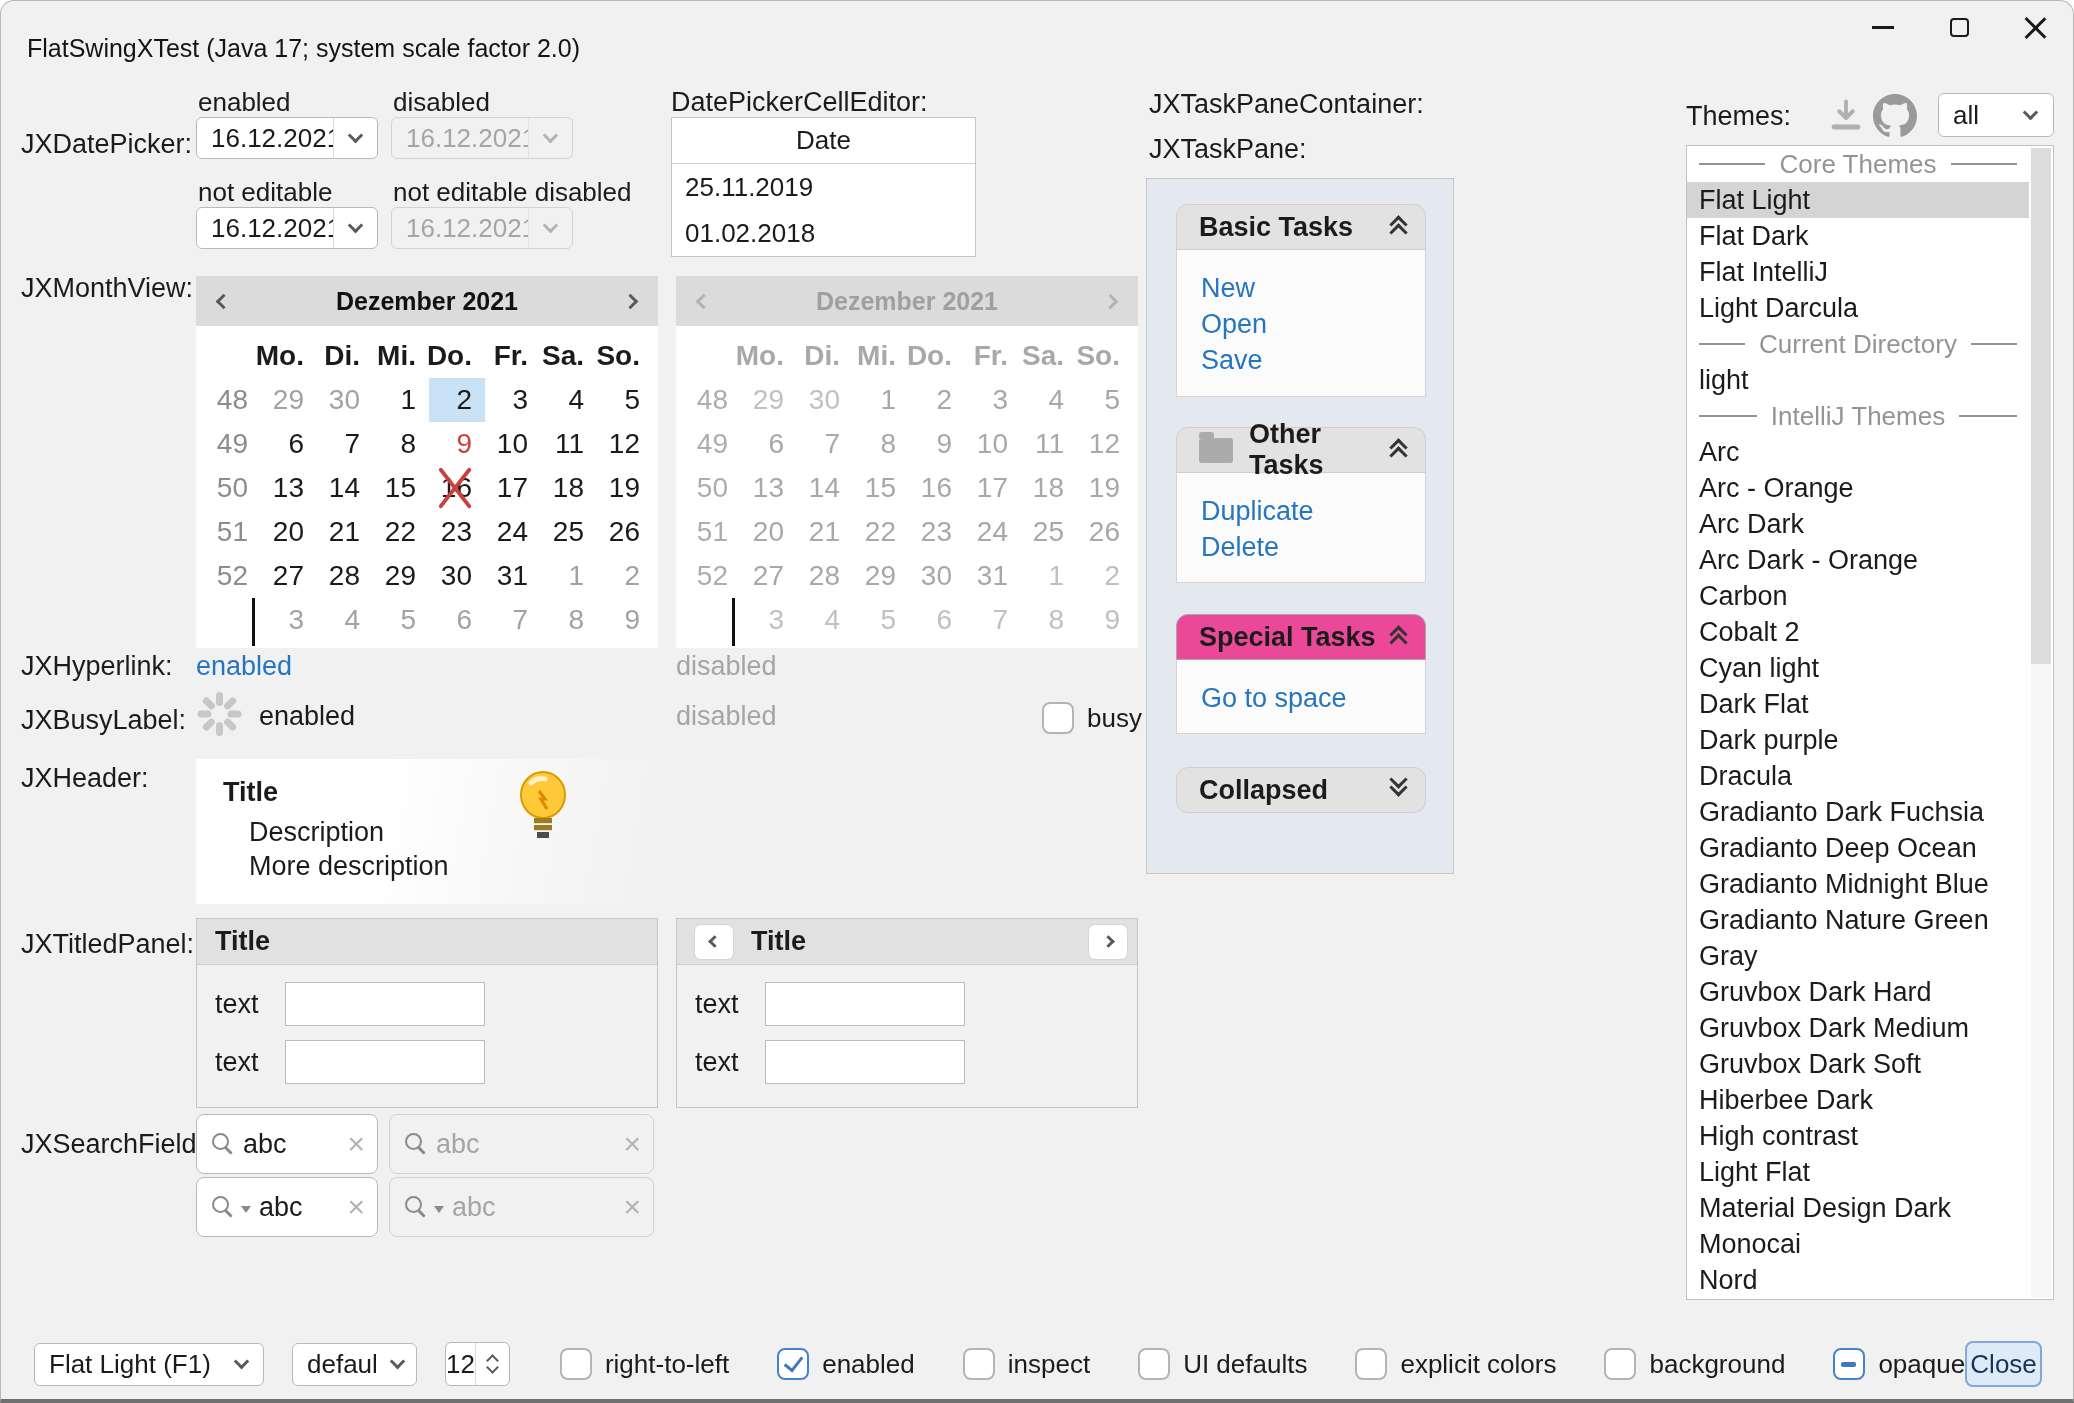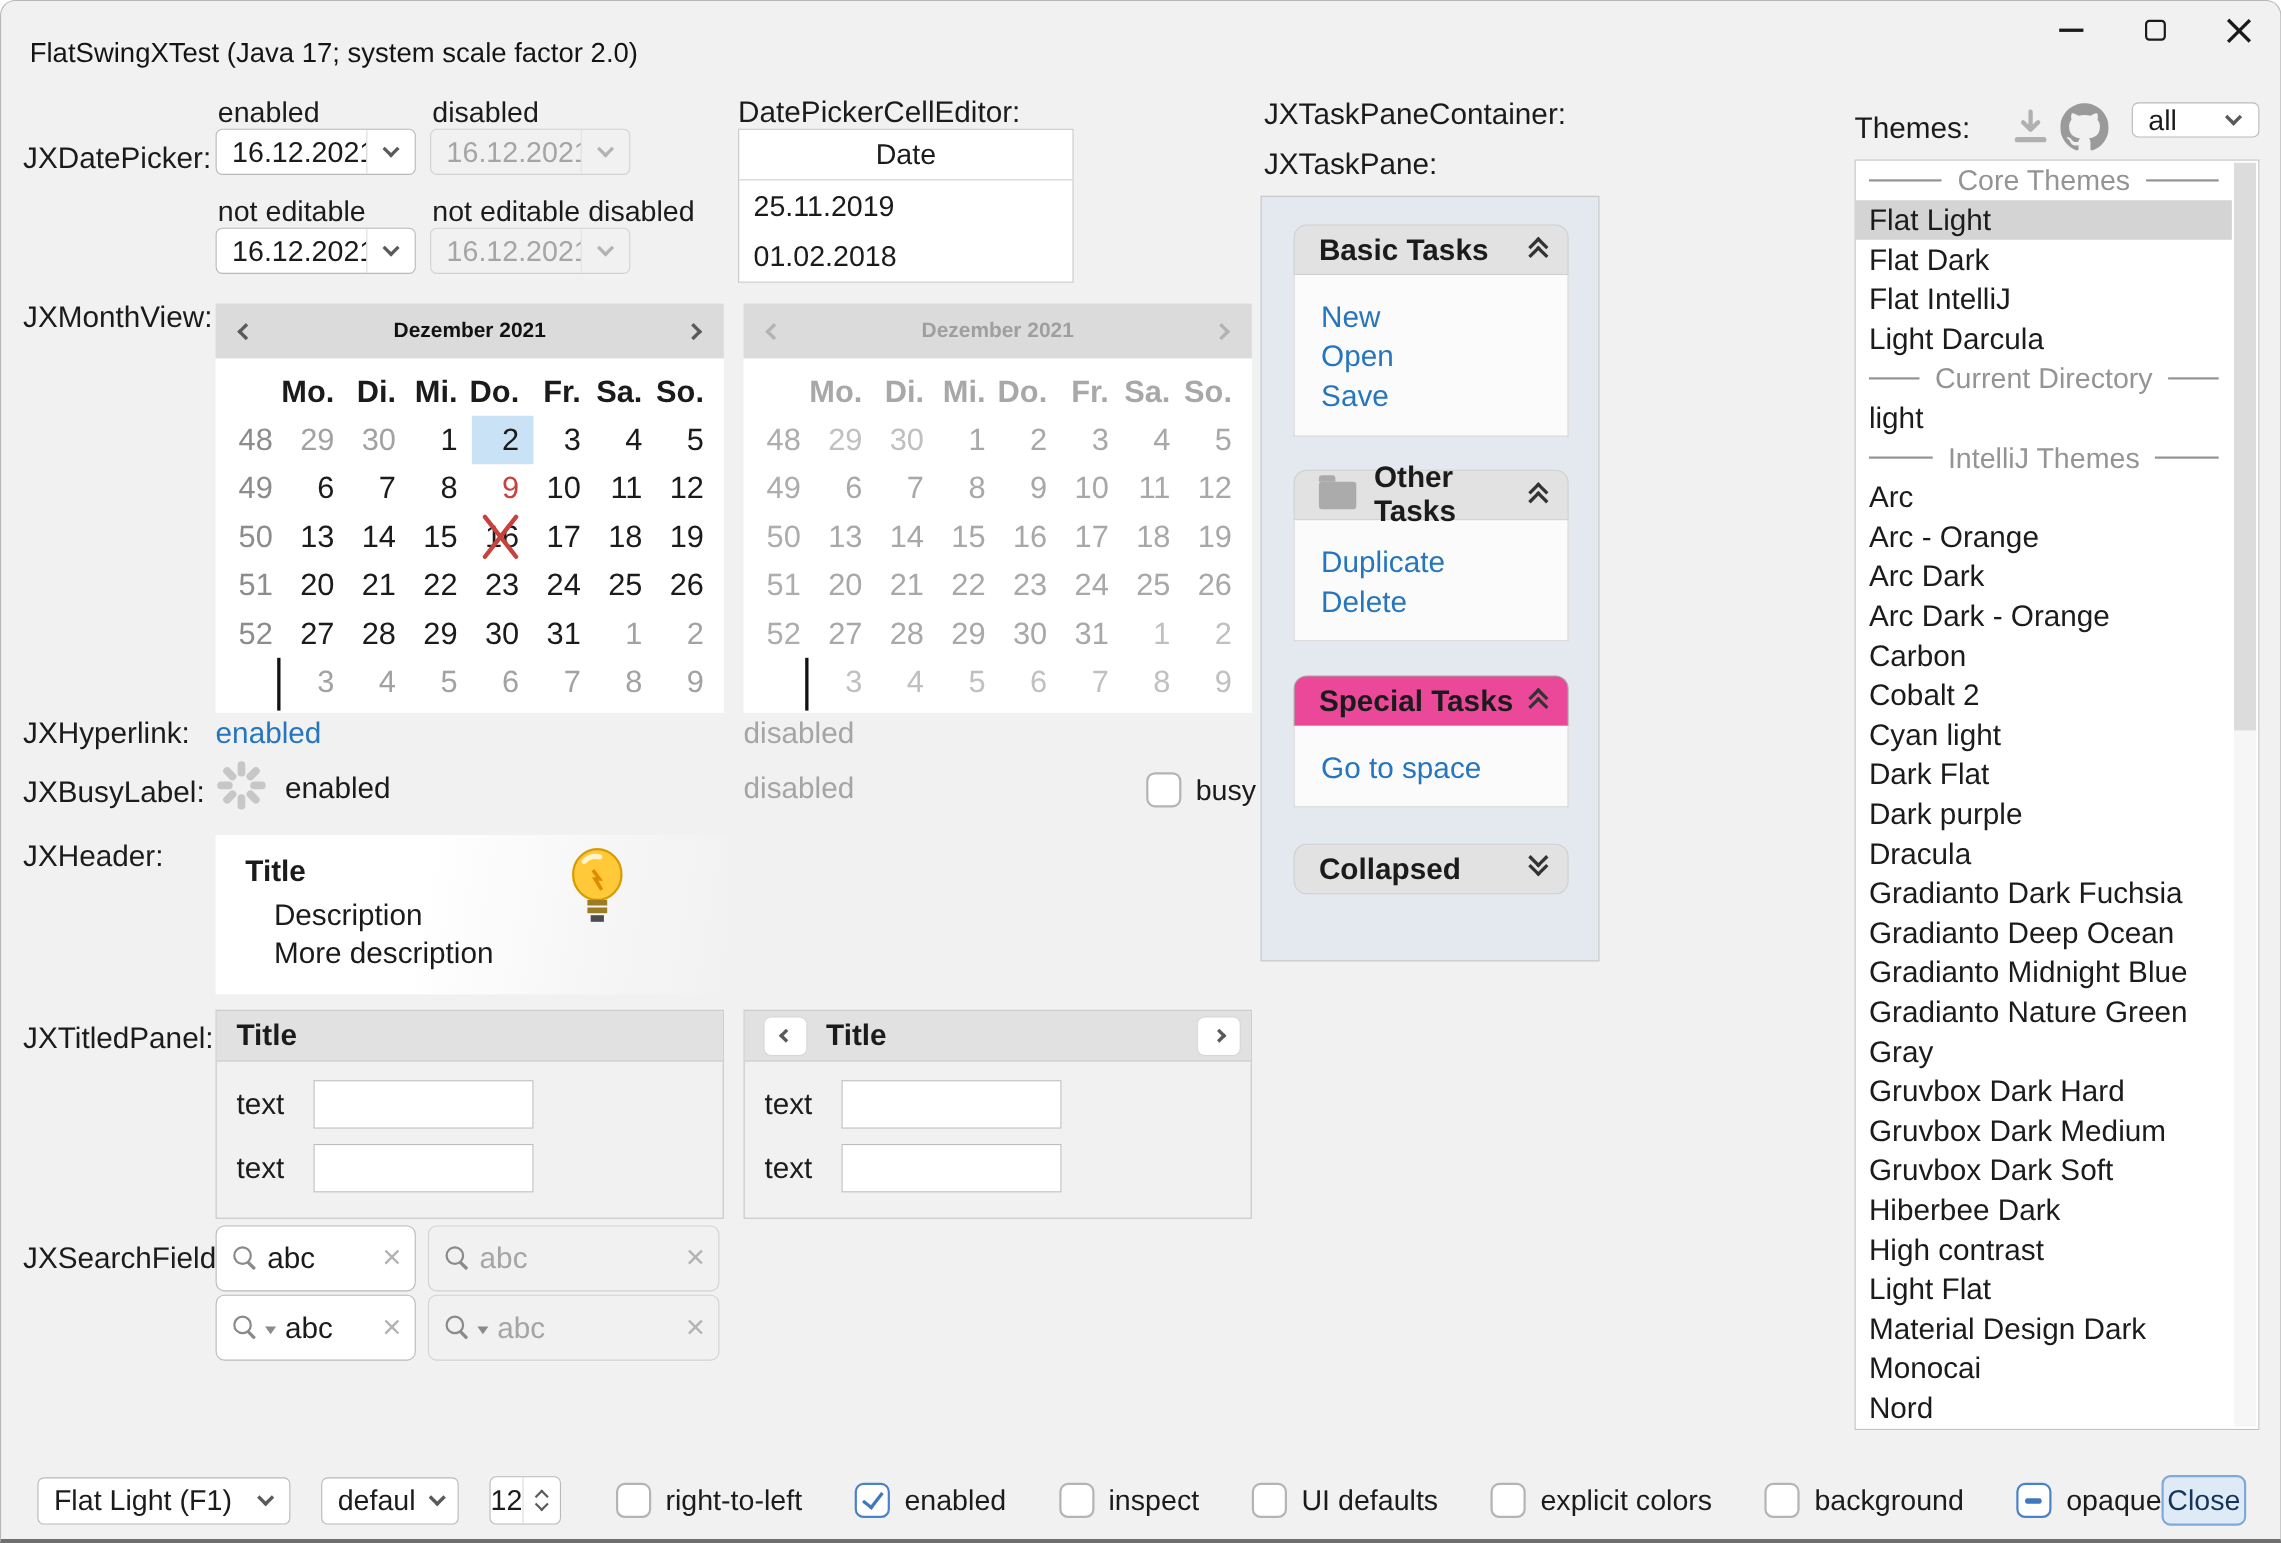--- a/index.html
+++ b/index.html
@@ -39,21 +39,21 @@
   .combo.dis .cv{color:#a5a5a5;}
   .combo.dis .ca{border-left-color:#e3e3e3;}
   .combo.noline .ca{border-left:none;width:46px;}
   
   .dtable{position:absolute;background:#fff;border:1px solid #c6c6c6;}
   .dtable .th{height:46px;display:flex;align-items:center;justify-content:center;font-size:26px;border-bottom:1px solid #cfcfcf;}
   .dtable .tr{height:46px;display:flex;align-items:center;padding-left:13px;font-size:26px;}
   
   .cal{position:absolute;width:462px;}
   .cal-h{height:50px;background:#dbdbdb;display:flex;align-items:center;padding:0 22px;}
-  .cal-title{flex:1;text-align:center;font-weight:bold;font-size:19px;color:#111;}
+  .cal-title{flex:1;text-align:center;font-weight:bold;font-size:25px;color:#111;}
   .cal-g{background:#fff;display:grid;grid-template-columns:62px repeat(7,56px);grid-auto-rows:44px;padding:8px 3px 6px 3px;}
   .c{display:flex;align-items:center;justify-content:flex-end;padding-right:13px;font-size:28px;color:#1b1b1b;position:relative;}
   .c.dw{font-weight:bold;}
   .c.wk{color:#8c8c8c;}
   .c.adj{color:#a2a2a2;}
   .c.sel{background:#c9e2f6;}
   .c.red{color:#c7423c;}
   .c.crossed::before,.c.crossed::after{content:"";position:absolute;left:24px;top:-3px;width:4px;height:50px;background:#c7423c;border-radius:2px;}
   .c.crossed::before{transform:rotate(38deg);} .c.crossed::after{transform:rotate(-38deg);}
   .cursorbar{position:absolute;right:6px;top:0px;width:3.5px;height:48px;background:#111;}
@@ -457,21 +457,21 @@
     </div>
 
   <span class="slabel" style="left:1685px;top:100px">Themes:</span>
   <svg class="abs" style="left:1827px;top:96px" width="36" height="36" viewBox="0 0 24 24">
     <path d="M12 3v10M7.5 9.5L12 14l4.5-4.5" stroke="#b0b0b0" stroke-width="2.6" fill="none" stroke-linecap="round" stroke-linejoin="round"></path>
     <path d="M4 20h16" stroke="#b0b0b0" stroke-width="3.2" stroke-linecap="round"></path>
   </svg>
   <svg class="abs" style="left:1872px;top:92px" width="44" height="44" viewBox="0 0 24 24">
     <path fill="#9a9a9a" d="M12 .5C5.37.5 0 5.87 0 12.5c0 5.3 3.44 9.8 8.2 11.38.6.11.82-.26.82-.58v-2.03c-3.34.73-4.04-1.61-4.04-1.61-.55-1.39-1.33-1.76-1.33-1.76-1.09-.74.08-.73.08-.73 1.2.09 1.84 1.24 1.84 1.24 1.07 1.83 2.8 1.3 3.49 1 .11-.78.42-1.3.76-1.6-2.66-.3-5.47-1.33-5.47-5.93 0-1.31.47-2.38 1.24-3.22-.12-.3-.54-1.52.12-3.18 0 0 1.01-.32 3.3 1.23a11.5 11.5 0 0 1 6 0c2.28-1.55 3.29-1.23 3.29-1.23.66 1.66.24 2.88.12 3.18.77.84 1.23 1.91 1.23 3.22 0 4.61-2.81 5.63-5.49 5.92.43.37.81 1.1.81 2.22v3.29c0 .32.22.7.83.58A12 12 0 0 0 24 12.5C24 5.87 18.63.5 12 .5z"></path>
   </svg>
-  <div class="combo noline" style="left:1937px;top:92px;width:116px;height:32px">
+  <div class="combo noline" style="left:1937px;top:92px;width:116px;height:44px">
     <span class="cv">all</span>
     <span class="ca">
         <span class="chv down"></span>
       </span>
   </div>
   <div class="tlist" id="tlist" style="left:1685px;top:144px;width:368px;height:1155px">
     <div class="tsep">
         <span class="ln"></span>
         <span>Core Themes</span>
         <span class="ln"></span>

